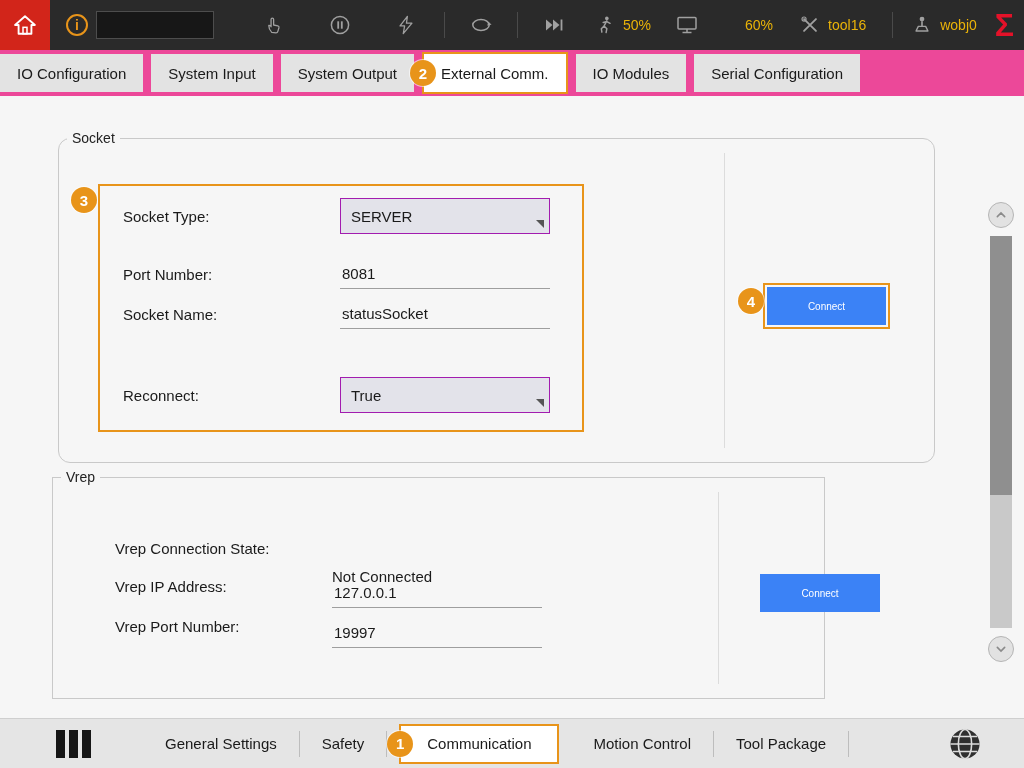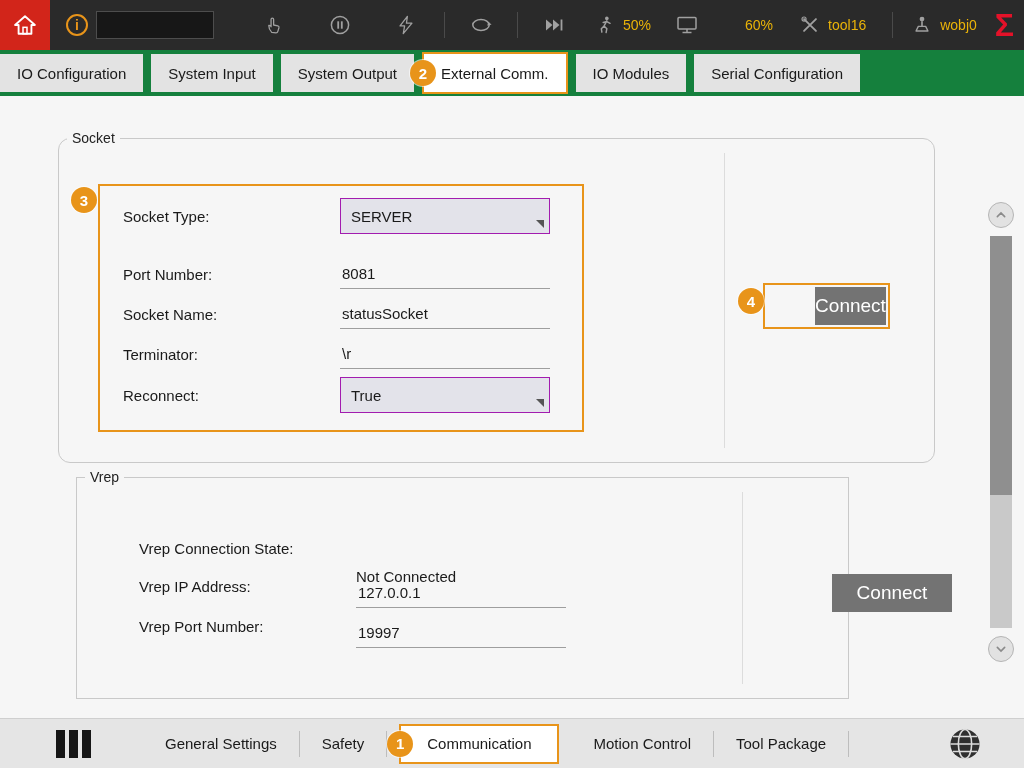--- a/index.html
+++ b/index.html
@@ -11,55 +11,55 @@
   .home-btn { width:50px; height:50px; background:#d2251a; display:flex; align-items:center; justify-content:center; flex:0 0 auto; }
   .info-icon { margin-left:16px; width:22px; height:22px; border:2px solid #e8941a; border-radius:50%; color:#e8941a;
                font-size:14px; font-weight:bold; display:flex; align-items:center; justify-content:center; flex:0 0 auto; }
   .msg-field { margin-left:8px; width:118px; height:28px; background:#171717; border:1px solid #4d4d4d; flex:0 0 auto; }
   .tb-icon { display:flex; align-items:center; justify-content:center; width:24px; height:24px; flex:0 0 auto; }
   .tb-div { width:1px; height:26px; background:#4a4a4a; flex:0 0 auto; }
   .tb-stat { display:flex; align-items:center; gap:7px; color:#eab308; font-size:14px; flex:0 0 auto; }
   .brand { margin-left:auto; margin-right:10px; color:#e41229; font-size:32px; font-weight:800; line-height:1; flex:0 0 auto; }
 
   
-  .tabbar { position:absolute; top:50px; left:0; right:0; height:46px; background:#15803d; display:flex; align-items:center; }
+  .tabbar { position:absolute; top:50px; left:0; right:0; height:46px; background:#ec4899; display:flex; align-items:center; }
   .tab { background:#e3e3e3; height:38px; display:flex; align-items:center; padding:0 17px; margin-right:8px;
          font-size:15px; color:#1a1a1a; white-space:nowrap; cursor:default; }
   .tab.active { position:relative; background:#ffffff; border:2px solid #e8941a; height:42px; }
 
   
   .badge { position:absolute; width:26px; height:26px; border-radius:50%; background:#e8941a; color:#ffffff;
            font-size:15px; font-weight:bold; display:flex; align-items:center; justify-content:center; z-index:20;
            box-shadow:0 0 0 1px rgba(255,255,255,.6); }
 
   
   .content { position:absolute; top:96px; left:0; right:0; bottom:50px; background:#f6f6f6; }
   .groupbox { position:absolute; border:1px solid #c9c9c9; }
   .groupbox .legend { position:absolute; top:-9px; left:8px; background:#f6f6f6; padding:0 5px; font-size:14px; color:#222; }
   .gb-vline { position:absolute; left:665px; top:14px; bottom:14px; width:1px; background:#dcdcdc; }
 
   .socket-box { left:58px; top:42px; width:877px; height:325px;border-radius:12px; }
-  .vrep-box   { left:76px; top:381px; width:773px; height:222px; }
+  .vrep-box   { left:52px; top:381px; width:773px; height:222px; }
 
   .orange-box { position:absolute; left:39px; top:45px; width:486px; height:248px; border:2px solid #e8941a; }
 
   .frow { position:absolute; left:23px; right:22px; display:flex; align-items:center; }
   .vrow { position:absolute; left:62px; display:flex; align-items:flex-start; }
   .flabel { flex:0 0 217px; font-size:15px; color:#1a1a1a; }
 
   .dd { width:210px; height:36px; background:#e3e3ea; border:1px solid #a21caf; position:relative;
         display:flex; align-items:center; padding-left:10px; font-size:15px; color:#1a1a1a; cursor:default; }
   .dd-arrow { position:absolute; right:5px; bottom:5px; width:0; height:0;
               border-top:8px solid #555; border-left:8px solid transparent; }
 
   .uline { width:210px; height:30px; border:none; border-bottom:1px solid #9e9e9e; background:transparent;
            font-size:15px; color:#1a1a1a; padding:0 2px; outline:none; }
   .plainval { font-size:15px; color:#1a1a1a;margin-top:28px; }
 
-  .btn-dark { background:#737373; color:#ffffff; border:none; font-size:19px; cursor:pointer;margin-left:48px; }
+  .btn-dark { background:#3b82f6; color:#ffffff; border:none; font-size:10px; cursor:pointer; }
   .connect-wrap { position:absolute; left:704px; top:144px; width:127px; height:46px; border:2px solid #e8941a;
                   padding:2px; display:flex; }
   .connect-wrap .btn-dark { flex:1; }
   .vrep-connect { position:absolute; left:707px; top:96px; width:120px; height:38px; }
 
   
   .scrollbar { position:absolute; right:10px; top:106px; bottom:56px; width:26px; }
   .sb-btn { position:absolute; left:0; width:26px; height:26px; border-radius:50%; background:#e2e2e2;
             border:1px solid #b5b5b5; display:flex; align-items:center; justify-content:center; cursor:pointer; }
   .sb-up { top:0; } .sb-down { bottom:0; }
@@ -213,24 +213,20 @@
         <div class="frow" style="top:72px; height:32px;">
           <span class="flabel">Port Number:</span>
           <input class="uline" value="8081" style="">
         </div>
 
         <div class="frow" style="top:112px; height:32px;">
           <span class="flabel">Socket Name:</span>
           <input class="uline" value="statusSocket" style="">
         </div>
 
-        <div class="frow" style="top:152px; height:32px;">
-          <span class="flabel">Terminator:</span>
-          <input class="uline" value="\r" style="">
-        </div>
 
         <div class="frow" style="top:191px; height:36px;">
           <span class="flabel">Reconnect:</span>
           <div class="dd">
             <span>True</span>
             <i class="dd-arrow"></i>
           </div>
         </div>
       </div>
 

